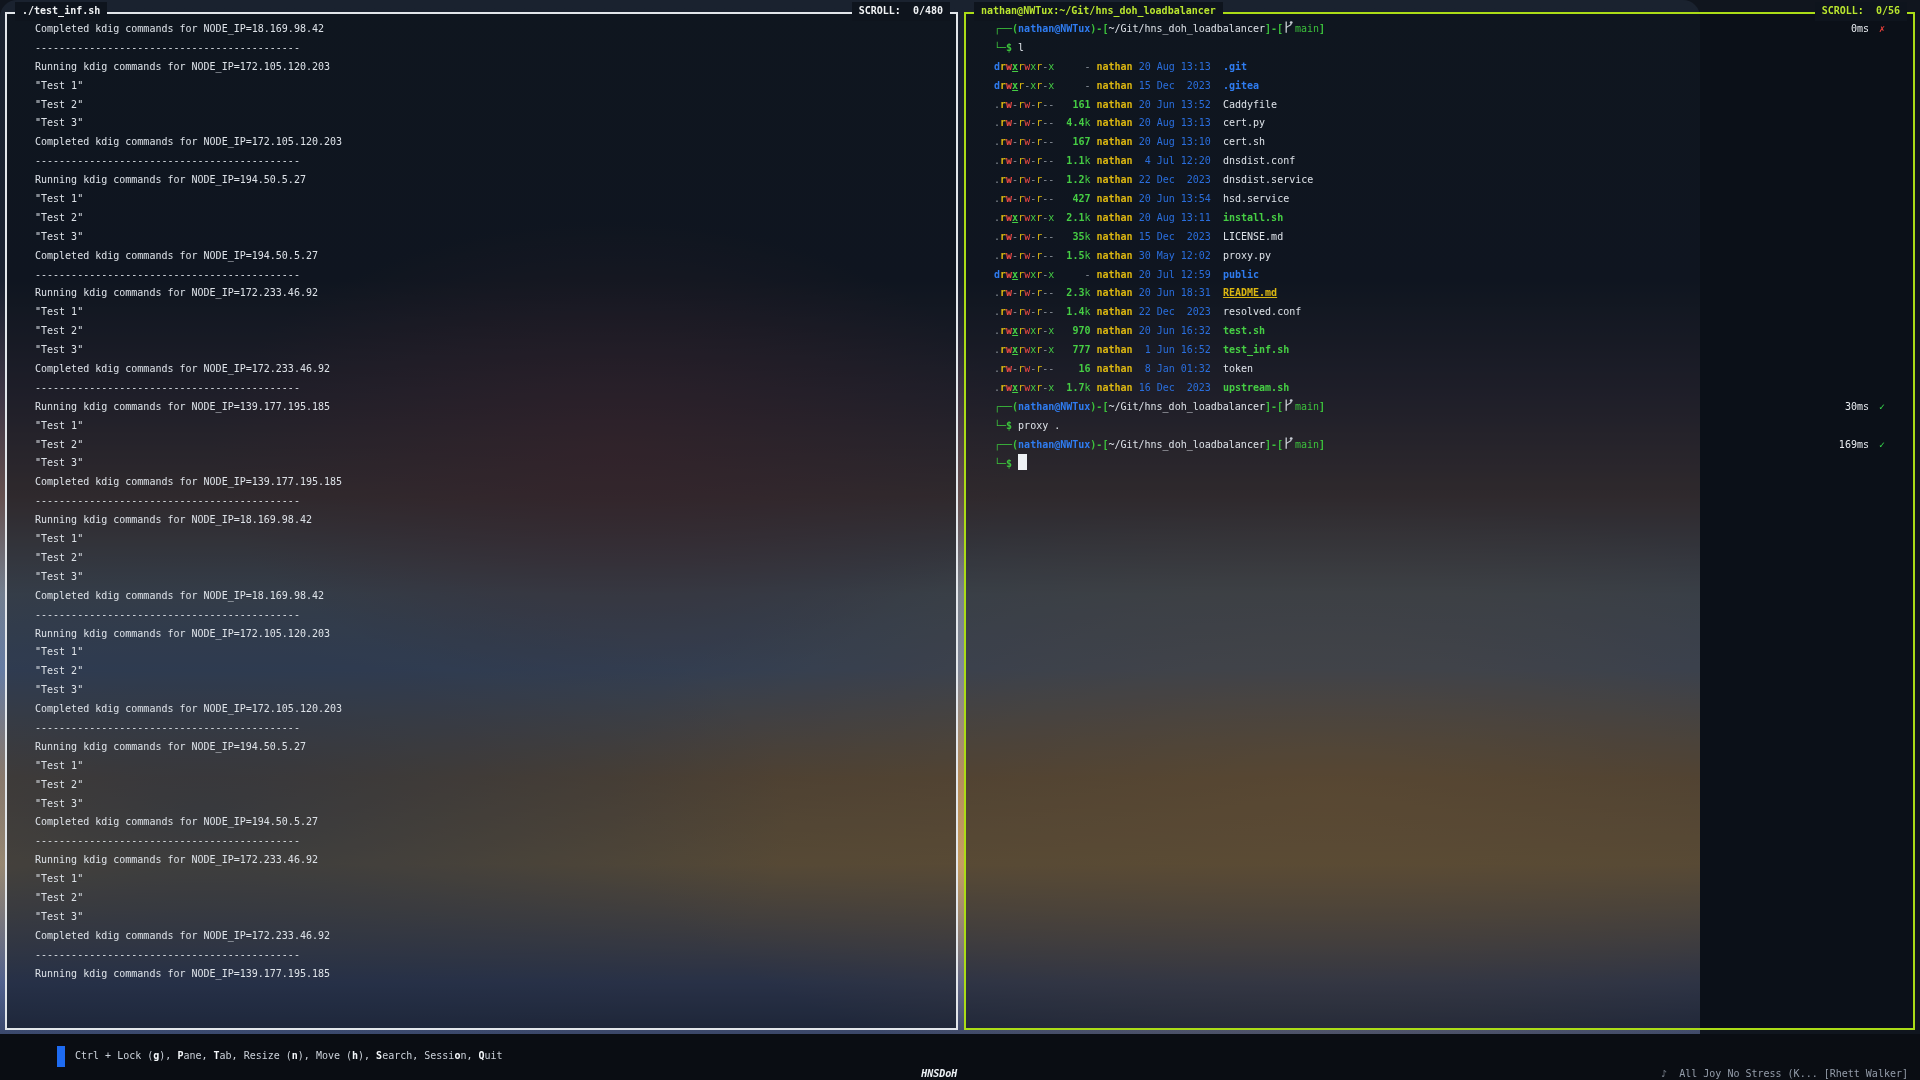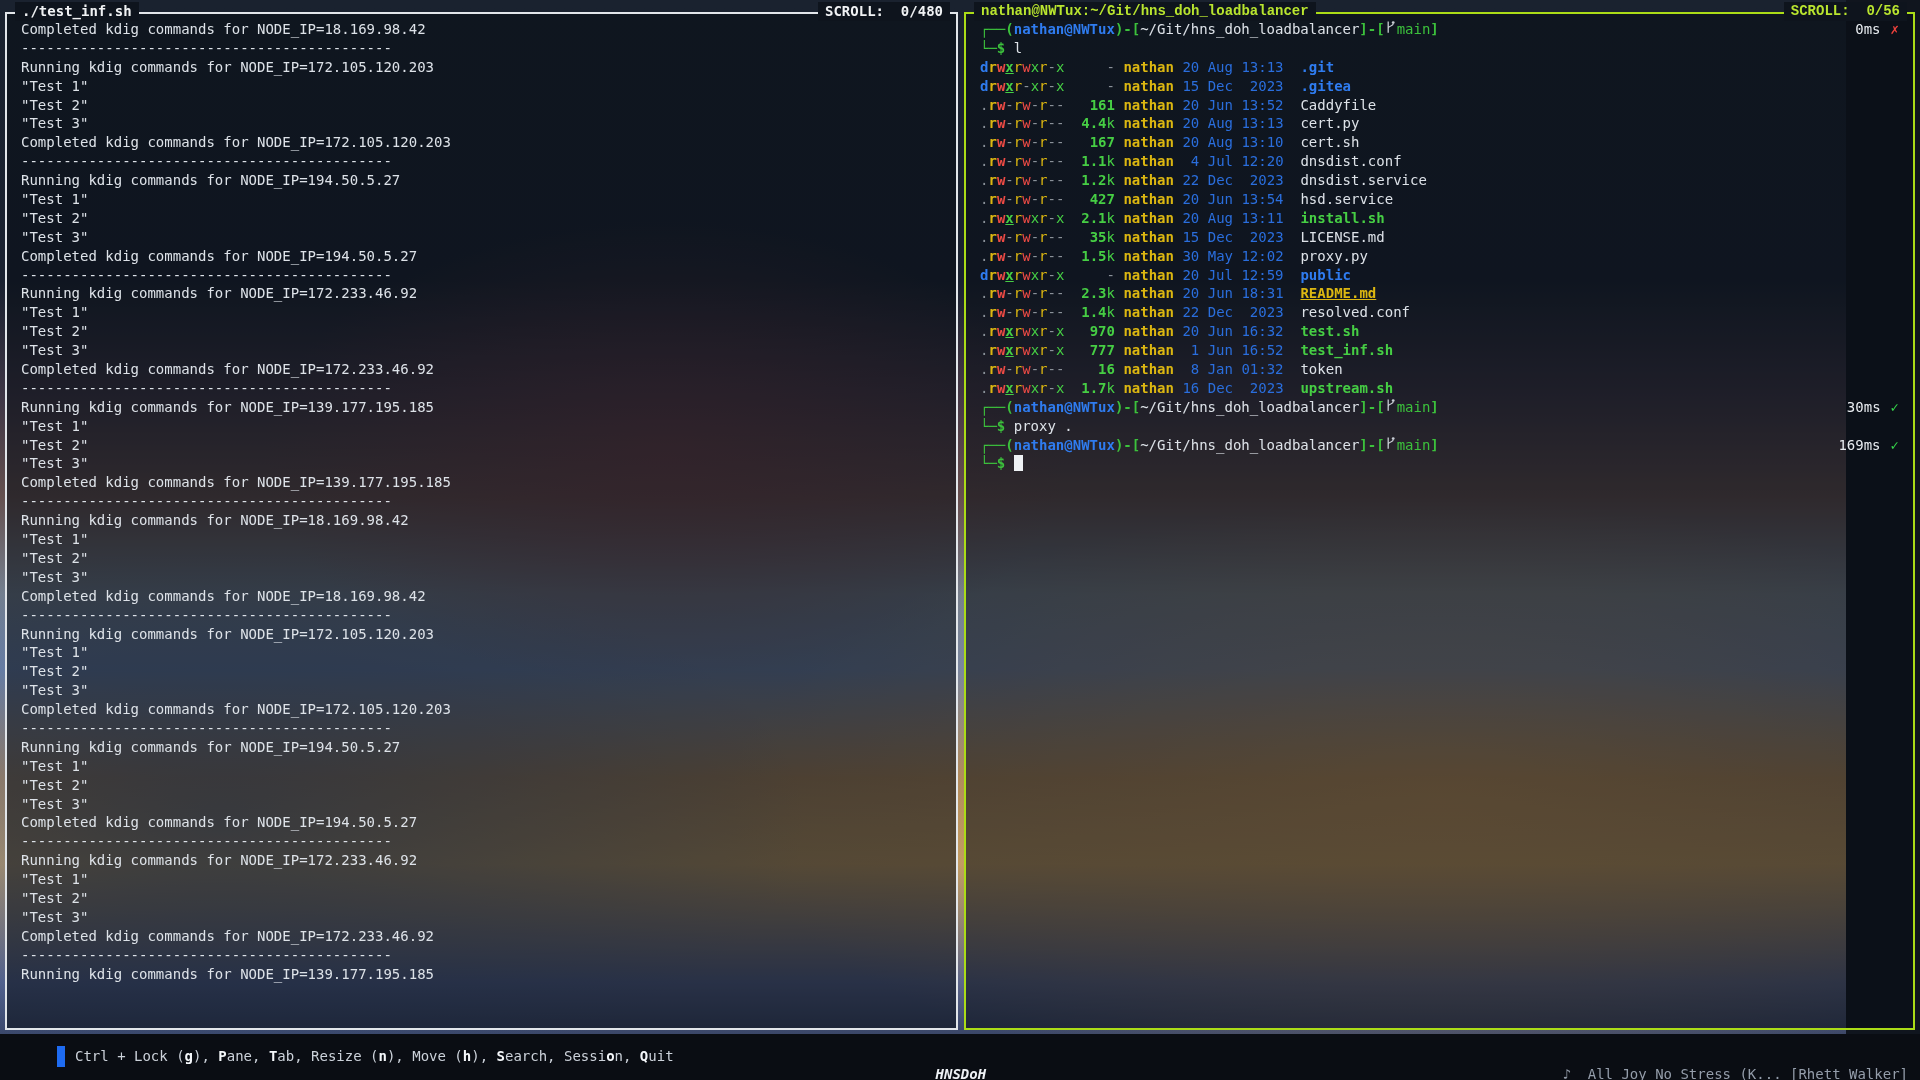--- a/index.html
+++ b/index.html
@@ -1,42 +1,43 @@
 <!DOCTYPE html>
 <html><head>
 <meta charset="utf-8">
 <style>
   * { margin:0; padding:0; box-sizing:border-box; }
   html,body { width:1920px; height:1080px; overflow:hidden; background:#10151e; }
   .screen {
-    position:relative; width:1846px; height:1080px;
+    position:relative; width:1700px; height:1080px;
     font-family:"DejaVu Sans Mono", monospace;
-    font-size:14px; line-height:18.9px;
+    font-size:10px; line-height:18.9px;
     background:
       radial-gradient(620px 360px at 36% 42%, rgba(122,62,72,0.55), transparent 65%),
       radial-gradient(900px 420px at 12% 76%, rgba(52,88,148,0.45), transparent 65%),
       radial-gradient(1100px 460px at 78% 74%, rgba(226,168,92,0.50), transparent 65%),
       linear-gradient(180deg,
         #1a222f 0%, #192130 26%, #3f3746 37%, #64504f 46%,
         #75808f 55%, #6e82a6 62%, #a8855c 72%, #bd9a64 80%,
         #55628c 91%, #232e49 100%);
+    border-radius: 17px;
   }
   
   .pane { position:absolute; border:2px solid; background:rgba(9,13,21,0.58); }
   .pane-left  { left:5px;   top:12px; width:953px; height:1018px; border-color:#e2e6ea; }
   .pane-right { left:964px; top:12px; width:951px; height:1018px; border-color:#abdc17; }
   .pane-title, .pane-scroll {
     position:absolute; top:-12px; padding:0 7px; background:#0e141d;
     font-weight:bold; white-space:pre;
   }
   .pane-title { left:8px; }
   .pane-scroll { right:6px; }
   .pane-left  .pane-title, .pane-left  .pane-scroll { color:#f0f2f4; }
-  .pane-right .pane-title, .pane-right .pane-scroll { color:#b9e52f;font-family:Liberation Mono, monospace; }
-  .pane-body { position:absolute; inset:0; padding:6px 14px; overflow:hidden; }
+  .pane-right .pane-title, .pane-right .pane-scroll { color:#b9e52f; }
+  .pane-body { position:absolute; inset:0; padding:6px 28px; overflow:hidden; }
   .tline { white-space:pre; height:18.9px; color:#dde2e8; }
   
   .c-fg    { color:#dde2e8; }
   .c-frame { color:#3cc13c; }
   .c-blue  { color:#2f7cf0; }
   .c-date  { color:#2a6edd;margin-top:12px; }
   .c-yellow{ color:#dcb711; }
   .c-red   { color:#ee4b45; }
   .c-green { color:#46ce44; }
   .c-dim   { color:#8a9199; }

